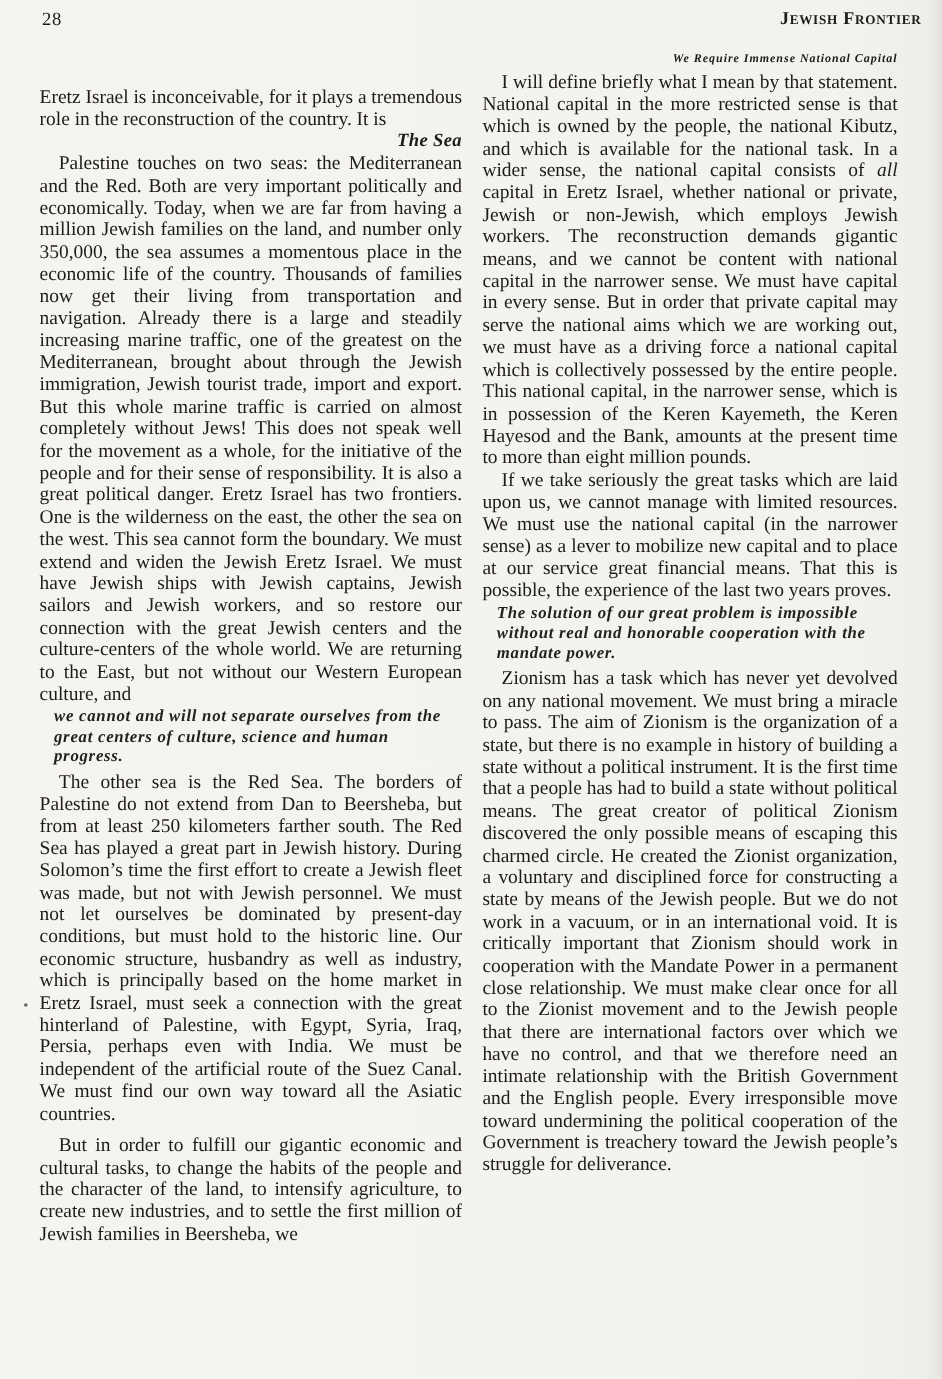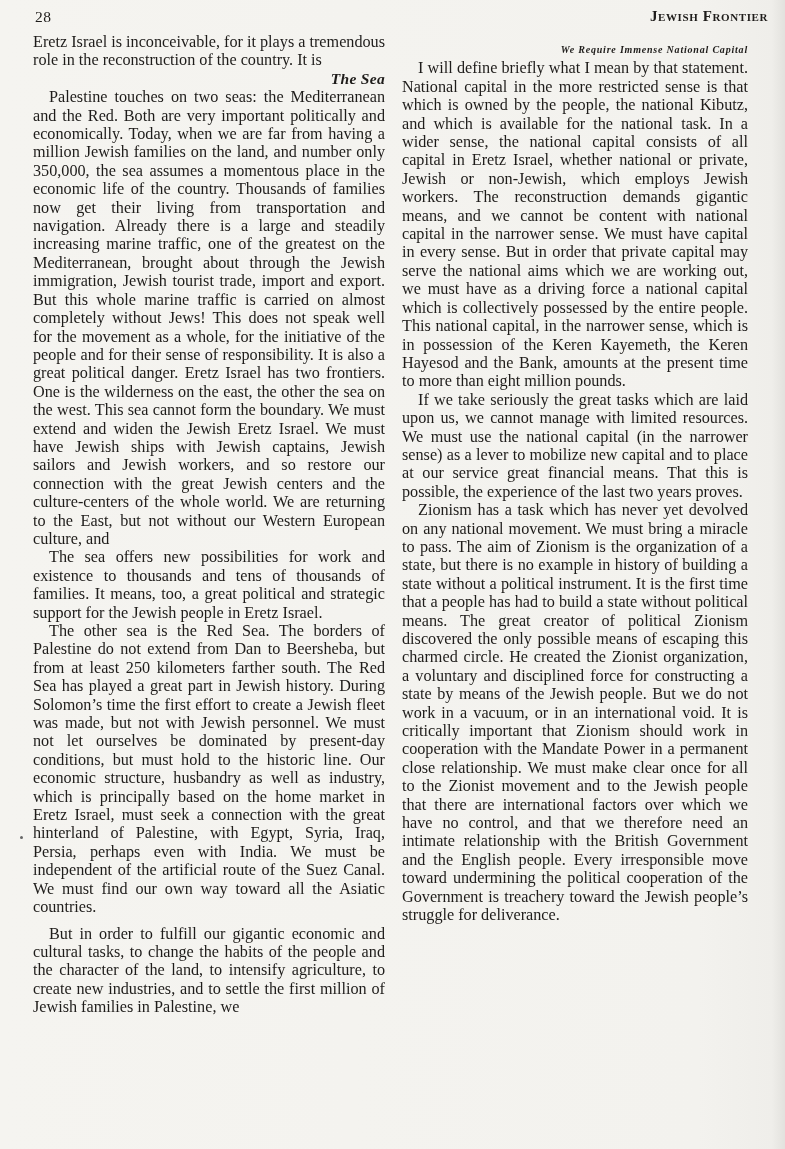--- a/index.html
+++ b/index.html
@@ -65,21 +65,21 @@
       width: 352px;
     }
     .col-right {
       left: 402px;
       width: 346px;
     }
     .para {
       margin: 0;
       text-indent: 16px;
     }
-    .para.noindent { text-indent: 0; }
+    .para.noindent { text-indent: 0; margin-top: 39px; }
     .para.gap-before { margin-top: 8px; }
     .section-heading {
       margin: 0;
       text-align: right;
       font-style: italic;
       font-weight: bold;
       font-size: 15.5px;
       letter-spacing: 0.3px;
     }
     .section-heading.right-head {
@@ -90,21 +90,21 @@
     .pull-quote {
       margin: 3px 0 3px 12px;
       font-style: italic;
       font-weight: bold;
       font-size: 14px;
       line-height: 16.4px;
       letter-spacing: 0.6px;
       text-align: left;
       color: #222;
     }
-    .italic-inline { }
+    .italic-inline { font-style: italic; }
     .speck {
       position: absolute;
       left: 20px;
       top: 836px;
       width: 3px; height: 3px;
       background: #666;
       border-radius: 50%;
     }
   </style>
 </head>
@@ -114,27 +114,28 @@
 
   <div class="running-head">
     <span class="page-number">28</span>
     <span class="journal-title">Jewish Frontier</span>
   </div>
 
   <div class="column col-left">
     <p class="para noindent">Eretz Israel is inconceivable, for it plays a tremendous role in the reconstruction of the country. It is</p>
     <h3 class="section-heading">The Sea</h3>
     <p class="para">Palestine touches on two seas: the Mediterranean and the Red. Both are very important politically and economically. Today, when we are far from having a million Jewish families on the land, and number only 350,000, the sea assumes a momentous place in the economic life of the country. Thousands of families now get their living from transportation and navigation. Already there is a large and steadily increasing marine traffic, one of the greatest on the Mediterranean, brought about through the Jewish immigration, Jewish tourist trade, import and export. But this whole marine traffic is carried on almost completely without Jews! This does not speak well for the movement as a whole, for the initiative of the people and for their sense of responsibility. It is also a great political danger. Eretz Israel has two frontiers. One is the wilderness on the east, the other the sea on the west. This sea cannot form the boundary. We must extend and widen the Jewish Eretz Israel. We must have Jewish ships with Jewish captains, Jewish sailors and Jewish workers, and so restore our connection with the great Jewish centers and the culture-centers of the whole world. We are returning to the East, but not without our Western European culture, and</p>
-    <p class="para">The sea offers new possibilities for work and existence to thousands and tens of thousands of families. It means, too, a great political and strategic support for the Jewish people in Eretz Israel.</p>
+    <p class="pull-quote">we cannot and will not separate ourselves from the great centers of culture, science and human progress.</p>
     <p class="para">The other sea is the Red Sea. The borders of Palestine do not extend from Dan to Beersheba, but from at least 250 kilometers farther south. The Red Sea has played a great part in Jewish history. During Solomon’s time the first effort to create a Jewish fleet was made, but not with Jewish personnel. We must not let ourselves be dominated by present-day conditions, but must hold to the historic line. Our economic structure, husbandry as well as industry, which is principally based on the home market in Eretz Israel, must seek a connection with the great hinterland of Palestine, with Egypt, Syria, Iraq, Persia, perhaps even with India. We must be independent of the artificial route of the Suez Canal. We must find our own way toward all the Asiatic countries.</p>
-    <p class="para gap-before">But in order to fulfill our gigantic economic and cultural tasks, to change the habits of the people and the character of the land, to intensify agriculture, to create new industries, and to settle the first million of Jewish families in Palestine, we</p>
+    <p class="para gap-before">But in order to fulfill our gigantic economic and cultural tasks, to change the habits of the people and the character of the land, to intensify agriculture, to create new industries, and to settle the first million of Jewish families in Beersheba, we</p>
   </div>
 
   <div class="column col-right">
     <h3 class="section-heading right-head">We Require Immense National Capital</h3>
     <p class="para"><span>I will define briefly what I mean by that statement. National capital in the more restricted sense is that which is owned by the people, the national Kibutz, and which is available for the national task. In a wider sense, the national capital consists of </span><span class="italic-inline">all</span><span> capital in Eretz Israel, whether national or private, Jewish or non-Jewish, which employs Jewish workers. The reconstruction demands gigantic means, and we cannot be content with national capital in the narrower sense. We must have capital in every sense. But in order that private capital may serve the national aims which we are working out, we must have as a driving force a national capital which is collectively possessed by the entire people. This national capital, in the narrower sense, which is in possession of the Keren Kayemeth, the Keren Hayesod and the Bank, amounts at the present time to more than eight million pounds.</span></p>
     <p class="para">If we take seriously the great tasks which are laid upon us, we cannot manage with limited resources. We must use the national capital (in the narrower sense) as a lever to mobilize new capital and to place at our service great financial means. That this is possible, the experience of the last two years proves.</p>
+    <p class="pull-quote">The solution of our great problem is impossible without real and honorable cooperation with the mandate power.</p>
     <p class="para">Zionism has a task which has never yet devolved on any national movement. We must bring a miracle to pass. The aim of Zionism is the organization of a state, but there is no example in history of building a state without a political instrument. It is the first time that a people has had to build a state without political means. The great creator of political Zionism discovered the only possible means of escaping this charmed circle. He created the Zionist organization, a voluntary and disciplined force for constructing a state by means of the Jewish people. But we do not work in a vacuum, or in an international void. It is critically important that Zionism should work in cooperation with the Mandate Power in a permanent close relationship. We must make clear once for all to the Zionist movement and to the Jewish people that there are international factors over which we have no control, and that we therefore need an intimate relationship with the British Government and the English people. Every irresponsible move toward undermining the political cooperation of the Government is treachery toward the Jewish people’s struggle for deliverance.</p>
   </div>
 
   <div class="speck"></div>
   <div class="scan-shadow"></div>
 </div>
 
 </body></html>

